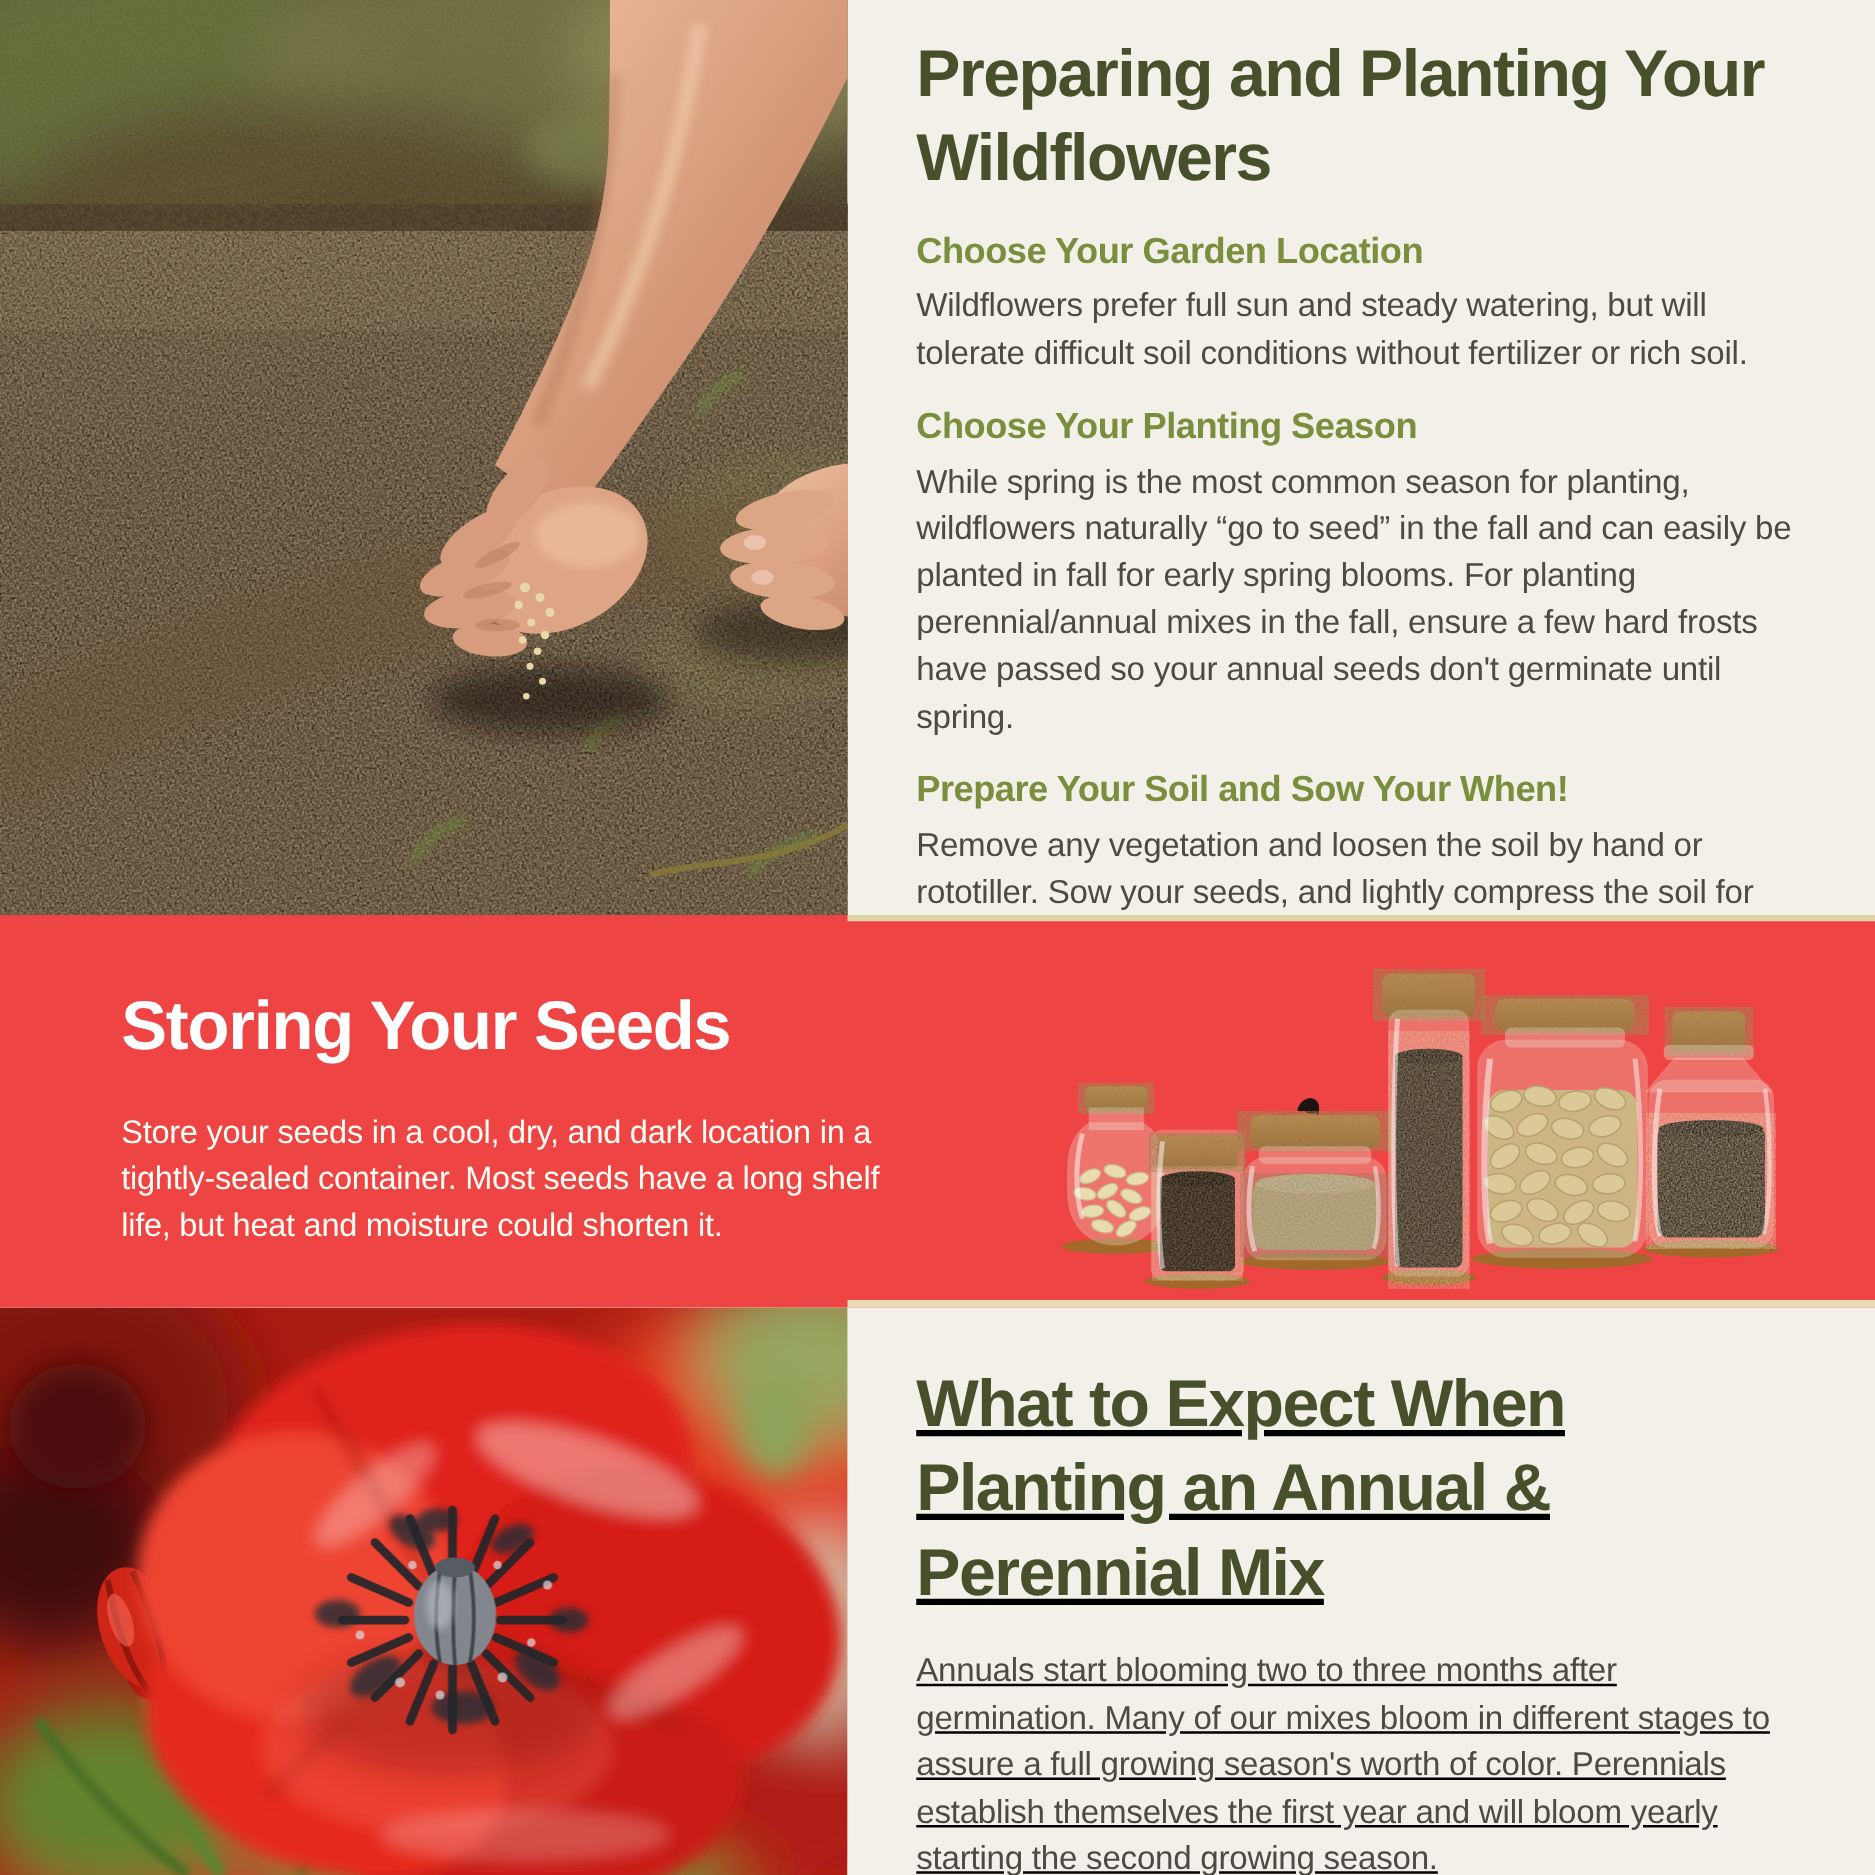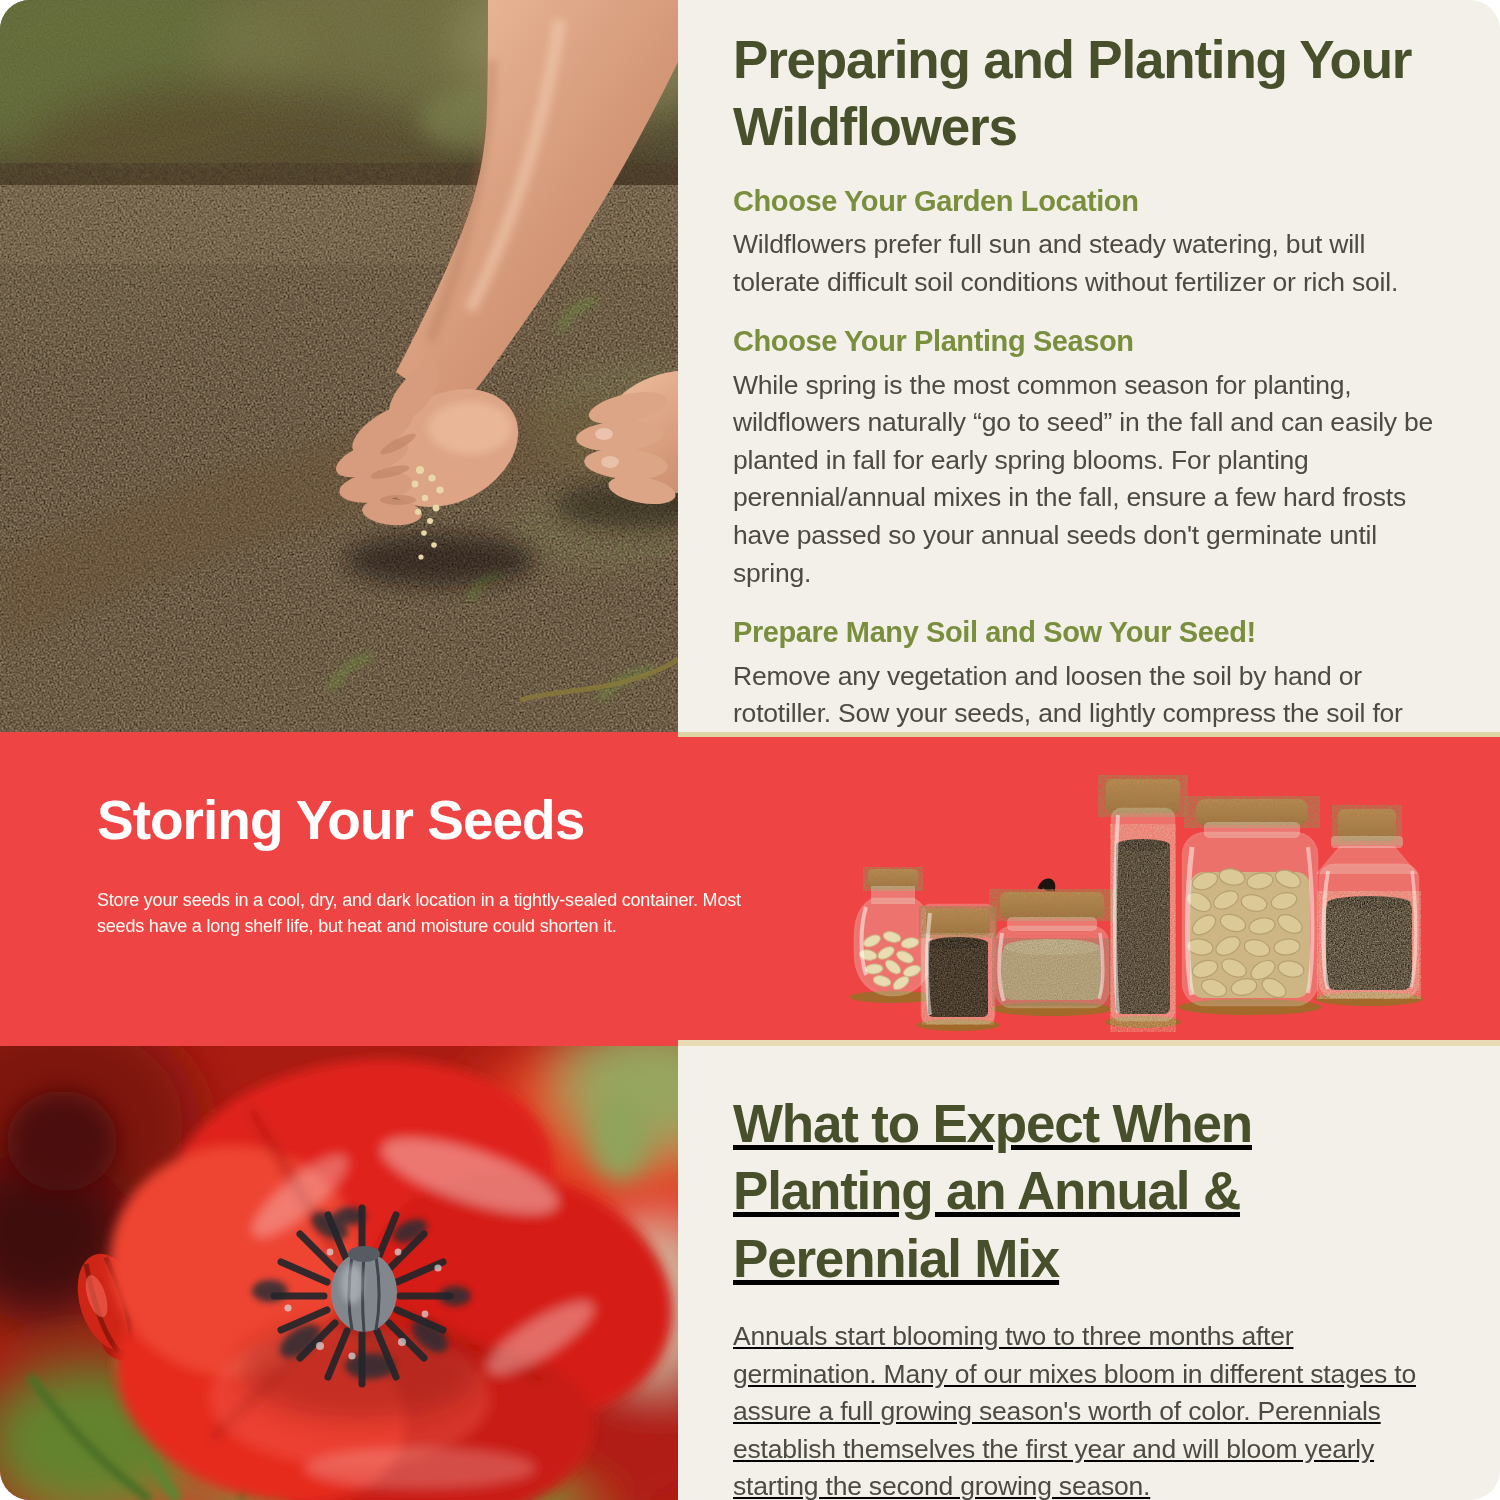--- a/index.html
+++ b/index.html
@@ -1,29 +1,29 @@
 <!DOCTYPE html>
 <html><head>
 <meta charset="utf-8">
 <style>
   html,body{margin:0;padding:0;}
   body{width:1500px;height:1500px;font-family:"Liberation Sans",sans-serif;}
-  .page{position:relative;width:1500px;height:1500px;background:#f3f0e9;overflow:hidden;border-radius:30px;}
+  .page{position:relative;width:1500px;height:1500px;background:#f3f0e9;overflow:hidden;}
 
   .photo{position:absolute;overflow:hidden;}
   .photo svg{display:block;}
   .photo-soil{left:0;top:0;width:678px;height:732px;}
   .photo-poppy{left:0;top:1046px;width:678px;height:454px;}
 
   .band{position:absolute;left:0;top:732px;width:1500px;height:314px;background:#ef4444;}
   .band::before{content:"";position:absolute;left:678px;right:0;top:0;height:5px;background:#dde4ae;opacity:.9;}
   .band::after{content:"";position:absolute;left:678px;right:0;bottom:0;height:6px;background:#e7ecc2;opacity:.9;}
   .band-text{position:absolute;left:97px;top:58px;width:648px;}
   .band-text h2{margin:0 0 36px 0;font-size:55px;line-height:1.1;letter-spacing:-1px;color:#ffffff;font-weight:bold;}
-  .band-text p{margin:0;font-size:18px;line-height:1.45;letter-spacing:-0.2px;color:#fdfdf5;}
+  .band-text p{margin:0;font-size:26px;line-height:1.45;letter-spacing:-0.2px;color:#fdfdf5;}
   .jars{position:absolute;left:850px;top:40px;width:580px;height:262px;}
 
   .text-col{position:absolute;left:733px;width:706px;}
   .text-col.top{top:26px;}
   .text-col.bottom{top:1090px;text-decoration:underline;}
   h1.big-title{margin:0;font-size:53px;line-height:1.27;letter-spacing:-1.2px;color:#47502a;font-weight:bold;}
   .text-col.top h1.big-title{margin-bottom:22px;}
   .text-col.bottom h1.big-title{margin-bottom:26px;}
   .tip h3{margin:24px 0 8px 0;font-size:29px;line-height:1.15;letter-spacing:-0.4px;color:#7a8f3d;font-weight:bold;}
   p.body{margin:0;font-size:26.5px;line-height:1.42;letter-spacing:-0.2px;color:#4c4a42;}
@@ -147,21 +147,21 @@
     <h1 class="big-title">Preparing and Planting Your Wildflowers</h1>
     <div class="tip">
       <h3>Choose Your Garden Location</h3>
       <p class="body">Wildflowers prefer full sun and steady watering, but will tolerate difficult soil conditions without fertilizer or rich soil.</p>
     </div>
     <div class="tip">
       <h3>Choose Your Planting Season</h3>
       <p class="body">While spring is the most common season for planting, wildflowers naturally “go to seed” in the fall and can easily be planted in fall for early spring blooms. For planting perennial/annual mixes in the fall, ensure a few hard frosts have passed so your annual seeds don't germinate until spring.</p>
     </div>
     <div class="tip">
-      <h3>Prepare Many Soil and Sow Your Seed!</h3>
+      <h3>Prepare Your Soil and Sow Your When!</h3>
       <p class="body">Remove any vegetation and loosen the soil by hand or rototiller. Sow your seeds, and lightly compress the soil for protection from birds and wind. Water as needed.</p>
     </div>
   </section>
 
   <div class="band">
     <div class="band-text">
       <h2>Storing Your Seeds</h2>
       <p>Store your seeds in a cool, dry, and dark location in a tightly-sealed container. Most seeds have a long shelf life, but heat and moisture could shorten it.</p>
     </div>
     <svg class="jars" viewBox="850 775 580 262" xmlns="http://www.w3.org/2000/svg">

